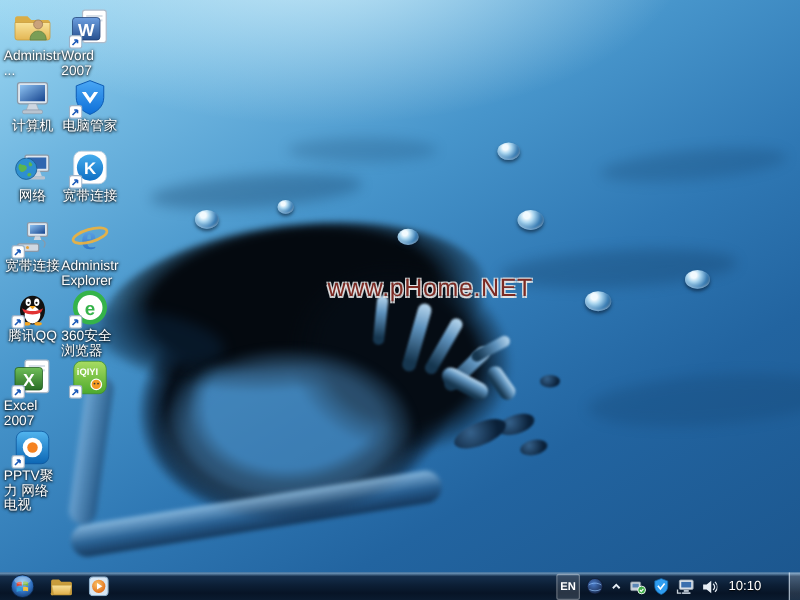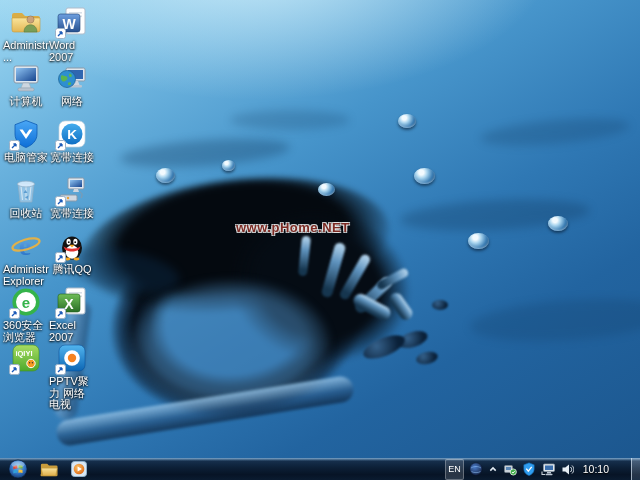--- a/index.html
+++ b/index.html
@@ -8,40 +8,40 @@
   .desktop{position:absolute;inset:0 0 22px 0;overflow:hidden;
     background:
       radial-gradient(ellipse 420px 200px at 40% -40px, rgba(214,242,252,.85), rgba(214,242,252,0) 70%),
       linear-gradient(150deg,#9ed8f2 0%,#6fb6e0 18%,#4795cb 38%,#2f78b4 58%,#2264a0 75%,#1c578f 100%);}
   .shape,.spk,.blb,.wav,.drop{position:absolute;pointer-events:none}
   .spk{border-radius:8px;background:linear-gradient(180deg,#b9d8ef 0%,#5e92bd 35%,#16364f 85%);filter:blur(1px)}
   .blb{border-radius:50%;background:radial-gradient(circle at 35% 30%,#35618b,#0a2038 70%);filter:blur(1px)}
   .wav{border-radius:50%;background:#0e3458;filter:blur(5px)}
   .drop{border-radius:50%;background:radial-gradient(circle at 35% 28%,#f2fafe 0 14%,#a8d4ee 32%,#3d7fb5 62%,#123f68 100%);
         box-shadow:0 2px 3px rgba(4,18,36,.55), inset 0 -1px 2px rgba(255,255,255,.4)}
-  .wm{position:absolute;left:236px;top:220px;font-weight:bold;font-size:13px;letter-spacing:.5px;color:#7c2b24;
+  .wm{position:absolute;left:262px;top:220px;font-weight:normal;font-size:20px;letter-spacing:.5px;color:#7c2b24;
       text-shadow:-1px -1px 0 rgba(232,232,232,.85),1px -1px 0 rgba(232,232,232,.85),-1px 1px 0 rgba(232,232,232,.85),1px 1px 0 rgba(232,232,232,.85)}
   
   .grid{position:absolute;left:3px;top:6px;display:grid;grid-template-columns:46px 46px;grid-auto-rows:56px;justify-items:center}
   .cell{width:46px;height:56px;display:flex;flex-direction:column;align-items:center;cursor:default}
   .ico{position:relative;width:32px;height:32px;flex:0 0 32px}
   .ico svg{display:block}
   .sc{position:absolute;left:-1px;bottom:-1px;width:11px;height:11px}
   .lbl{margin-top:2px;font-size:11px;line-height:11.5px;color:#fff;text-align:left;max-width:64px;
        text-shadow:0 1px 2px #000,0 0 3px rgba(0,0,0,.85);word-break:break-word}
   
   .taskbar{position:absolute;left:0;bottom:0;width:640px;height:22px;display:flex;align-items:center;box-sizing:border-box;
     background:
       linear-gradient(rgba(150,195,235,.75), rgba(150,195,235,0) 3px),
       linear-gradient(#23425f 0%,#152e4b 15%,#0c1f36 45%,#071426 75%,#0a1b30 100%);}
   .start{margin-left:8px;width:20px;height:20px;cursor:pointer}
   .pinned{display:flex;gap:12px;margin-left:12px;align-items:center}
   .pbtn{width:18px;height:18px;display:flex;align-items:center;justify-content:center;cursor:pointer}
   .tray{margin-left:auto;display:flex;align-items:center;gap:5px}
-  .en{font-size:9px;font-weight:normal;color:#fff;background:rgba(255,255,255,.14);border:1px solid rgba(255,255,255,.28);
+  .en{font-size:9px;font-weight:bold;color:#fff;background:rgba(255,255,255,.14);border:1px solid rgba(255,255,255,.28);
       border-radius:2px;padding:4px 2px;line-height:11px;cursor:pointer}
   .tico{display:flex;align-items:center;justify-content:center;cursor:pointer}
   .clock{font-size:10.5px;color:#fff;text-shadow:0 1px 1px #000;margin:0 17px 0 4px;cursor:pointer}
   .showdesk{width:9px;height:22px;background:linear-gradient(rgba(200,220,240,.3),rgba(150,180,210,.15));
             border-left:1px solid rgba(225,238,250,.65);box-sizing:border-box;cursor:pointer}
 </style>
 </head>
 <body>
 
 <div class="desktop">
@@ -138,87 +138,76 @@
           <path d="M13 21h6l2 5H11z" fill="#cdd6e0" stroke="#9aa8b5" stroke-width=".5"></path>
           <rect x="8" y="26" width="16" height="3" rx="1.2" fill="#b9c4d0" stroke="#8a99a8" stroke-width=".5"></rect>
         </svg>
       </div>
       <div class="lbl">计算机</div>
     </div>
 
     <div class="cell">
       <div class="ico">
         <svg width="32" height="32" viewBox="0 0 32 32">
+          <defs>
+              <linearGradient id="gsh" x1="0" y1="0" x2="0" y2="1">
+                <stop offset="0" stop-color="#4aa7f5"></stop>
+                <stop offset="1" stop-color="#0d6fd8"></stop>
+              </linearGradient>
+            </defs>
+          <path d="M16 2.5l11 4.2v9.3c0 7.2-5.4 11.3-11 13.5C10.4 27.3 5 23.2 5 16V6.7z" fill="url(#gsh)" stroke="#0c5bb4" stroke-width=".8"></path>
+          <path d="M9.5 11.5l6.5 9.5 6.5-9.5h-3.2L16 16.3l-3.3-4.8z" fill="#fff"></path>
+        </svg>
+        <span class="sc">
+            <svg width="11" height="11" viewBox="0 0 11 11">
+              <rect x=".5" y=".5" width="10" height="10" rx="2" fill="#fff" stroke="#9cb2c8"></rect>
+              <path d="M3 8 L7 4 M7 4 H4.4 M7 4 V6.6" stroke="#1b5ab8" stroke-width="1.3" fill="none"></path>
+            </svg>
+          </span>
+      </div>
+      <div class="lbl">电脑管家</div>
+    </div>
+
+    <div class="cell">
+      <div class="ico">
+        <svg width="32" height="32" viewBox="0 0 32 32">
           <rect x="10" y="6" width="19" height="13" rx="1.5" fill="#dde6ef" stroke="#8a99a8"></rect>
           <rect x="12" y="8" width="15" height="9" fill="#2f66b0"></rect>
           <path d="M17 19h5l1.5 4h-8z" fill="#cdd6e0"></path>
             <rect x="13" y="23" width="13" height="2.5" rx="1" fill="#b9c4d0"></rect>
           <circle cx="11" cy="17" r="8.5" fill="#2e8fd0" stroke="#1a5e92" stroke-width=".7"></circle>
           <path d="M6 13c2 1.5 3 .5 4.5 1.5S12 17 10 18.5 6.5 20 5.5 18 4.5 14 6 13zM14 11.5c1.5 1 2.5 2 1.5 3S13 15 13 13.5s.2-1.6 1-2zM12.5 20.5c1.5-.5 3 .2 2.5 1.5s-2.5 1.5-3 .5.5-2 .5-2z" fill="#5bb54f"></path>
         </svg>
       </div>
       <div class="lbl">网络</div>
     </div>
 
     <div class="cell">
       <div class="ico">
         <svg width="32" height="32" viewBox="0 0 32 32">
           <defs>
-              <linearGradient id="gsh" x1="0" y1="0" x2="0" y2="1">
-                <stop offset="0" stop-color="#4aa7f5"></stop>
-                <stop offset="1" stop-color="#0d6fd8"></stop>
-              </linearGradient>
-            </defs>
-          <path d="M16 2.5l11 4.2v9.3c0 7.2-5.4 11.3-11 13.5C10.4 27.3 5 23.2 5 16V6.7z" fill="url(#gsh)" stroke="#0c5bb4" stroke-width=".8"></path>
-          <path d="M9.5 11.5l6.5 9.5 6.5-9.5h-3.2L16 16.3l-3.3-4.8z" fill="#fff"></path>
-        </svg>
-        <span class="sc">
-            <svg width="11" height="11" viewBox="0 0 11 11">
-              <rect x=".5" y=".5" width="10" height="10" rx="2" fill="#fff" stroke="#9cb2c8"></rect>
-              <path d="M3 8 L7 4 M7 4 H4.4 M7 4 V6.6" stroke="#1b5ab8" stroke-width="1.3" fill="none"></path>
-            </svg>
-          </span>
-      </div>
-      <div class="lbl">电脑管家</div>
-    </div>
-
-    <div class="cell">
-      <div class="ico">
-        <svg width="32" height="32" viewBox="0 0 32 32">
-          <defs>
               <linearGradient id="gk" x1="0" y1="0" x2="0" y2="1">
                 <stop offset="0" stop-color="#45aced"></stop>
                 <stop offset="1" stop-color="#0f6fc4"></stop>
               </linearGradient>
             </defs>
           <rect x="3" y="3" width="26" height="26" rx="6" fill="#fff" stroke="#c6d4e0" stroke-width=".7"></rect>
           <circle cx="16" cy="16" r="10.5" fill="url(#gk)"></circle>
           <text x="16" y="21" font-size="13.5" font-weight="bold" fill="#fff" text-anchor="middle" font-family="Liberation Sans, sans-serif">K</text>
         </svg>
         <span class="sc">
             <svg width="11" height="11" viewBox="0 0 11 11">
               <rect x=".5" y=".5" width="10" height="10" rx="2" fill="#fff" stroke="#9cb2c8"></rect>
               <path d="M3 8 L7 4 M7 4 H4.4 M7 4 V6.6" stroke="#1b5ab8" stroke-width="1.3" fill="none"></path>
             </svg>
           </span>
       </div>
       <div class="lbl">宽带连接</div>
     </div>
 
-    <div class="cell">
-      <div class="ico">
-        <svg width="32" height="32" viewBox="0 0 32 32">
-          <path d="M8 10h16l-2.2 18H10.2z" fill="rgba(190,216,240,.55)" stroke="#8fb0c8" stroke-width=".8"></path>
-          <path d="M11 12l1.5 14M16 12v14M21 12l-1.5 14" stroke="rgba(255,255,255,.55)" stroke-width="1.2" fill="none"></path>
-          <ellipse cx="16" cy="10" rx="8.6" ry="2.9" fill="rgba(222,240,255,.85)" stroke="#8fb0c8" stroke-width=".8"></ellipse>
-          <path d="M13.5 19l2-3 2 3zM18.5 21.5l-1 3.4-2.6-1.6z" fill="#4a90c8" opacity=".8"></path>
-        </svg>
-      </div>
-      <div class="lbl">回收站</div>
-    </div>
 
     <div class="cell">
       <div class="ico">
         <svg width="32" height="32" viewBox="0 0 32 32">
           <defs>
               <linearGradient id="gbb" x1="0" y1="0" x2="1" y2="1">
                 <stop offset="0" stop-color="#8fc3f2"></stop>
                 <stop offset="1" stop-color="#16448e"></stop>
               </linearGradient>
             </defs>

